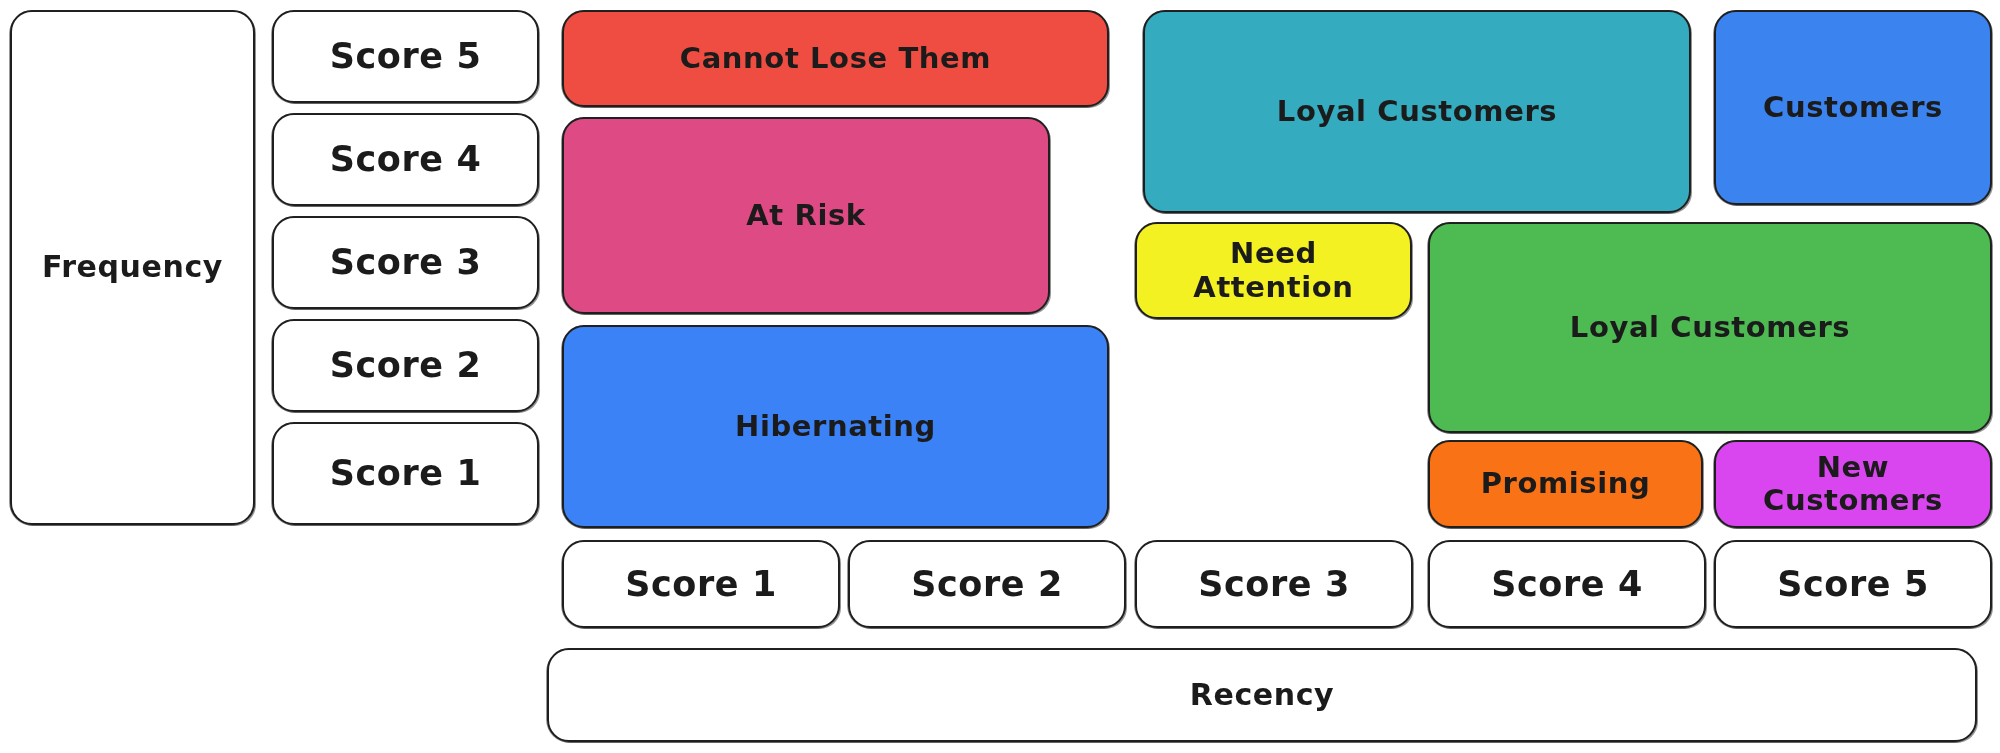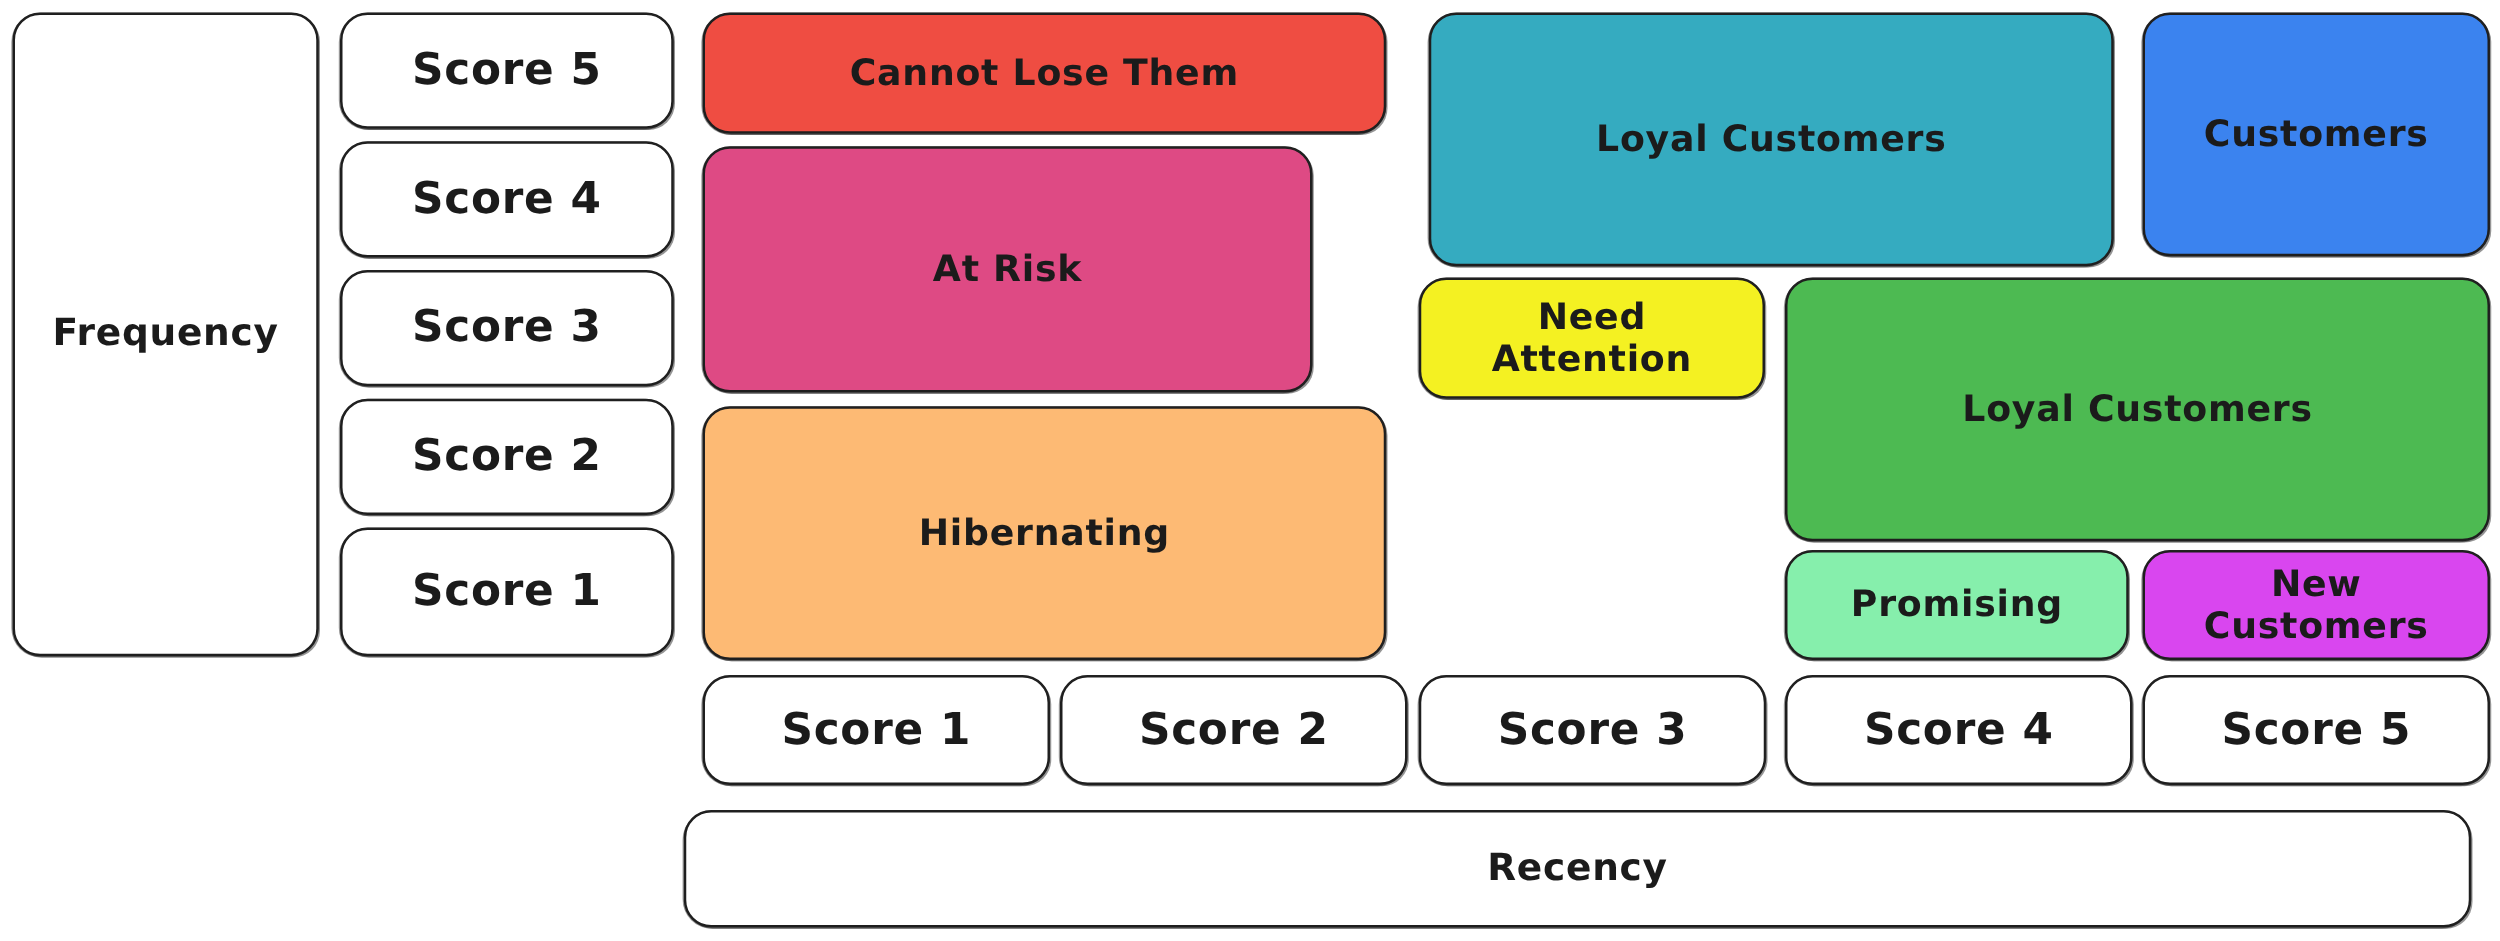--- a/index.html
+++ b/index.html
@@ -78,32 +78,32 @@
   <div class="box plain label-score" style="left:272px; top:10px; width:267px; height:93px;">Score 5</div>
   <div class="box plain label-score" style="left:272px; top:113px; width:267px; height:93px;">Score 4</div>
   <div class="box plain label-score" style="left:272px; top:216px; width:267px; height:93px;">Score 3</div>
   <div class="box plain label-score" style="left:272px; top:319px; width:267px; height:93px;">Score 2</div>
   <div class="box plain label-score" style="left:272px; top:422px; width:267px; height:103px;">Score 1</div>
 
   <div class="box label-seg" style="left:562px; top:10px; width:547px; height:97px; background:#ef4d42;">Cannot Lose Them</div>
 
   <div class="box label-seg" style="left:562px; top:117px; width:488px; height:197px; background:#de4a84;">At Risk</div>
 
-  <div class="box label-seg" style="left:562px; top:325px; width:547px; height:203px; background:#fdba74;">Hibernating</div>
+  <div class="box label-seg" style="left:562px; top:325px; width:547px; height:203px; background:#3b82f6;">Hibernating</div>
 
   <div class="box label-seg" style="left:1143px; top:10px; width:548px; height:203px; background:#35abc0;">Loyal Customers</div>
 
   <div class="box label-seg" style="left:1714px; top:10px; width:278px; height:195px; background:#3b83ef;">Customers</div>
 
   <div class="box label-seg" style="left:1135px; top:222px; width:277px; height:97px; background:#f4f122;">Need Attention</div>
 
   <div class="box label-seg" style="left:1428px; top:222px; width:564px; height:211px; background:#4dba52;">Loyal Customers</div>
 
 
-  <div class="box label-seg" style="left:1428px; top:440px; width:275px; height:88px; background:#86efac;">Promising</div>
+  <div class="box label-seg" style="left:1428px; top:440px; width:275px; height:88px; background:#f97316;">Promising</div>
 
   <div class="box label-seg" style="left:1714px; top:440px; width:278px; height:88px; background:#d946ef;">New Customers</div>
 
   <div class="box plain label-score" style="left:562px; top:540px; width:278px; height:88px;">Score 1</div>
   <div class="box plain label-score" style="left:848px; top:540px; width:278px; height:88px;">Score 2</div>
   <div class="box plain label-score" style="left:1135px; top:540px; width:278px; height:88px;">Score 3</div>
   <div class="box plain label-score" style="left:1428px; top:540px; width:278px; height:88px;">Score 4</div>
   <div class="box plain label-score" style="left:1714px; top:540px; width:278px; height:88px;">Score 5</div>
 
   <div class="box plain label-axis" style="left:547px; top:648px; width:1430px; height:94px;">Recency</div>

